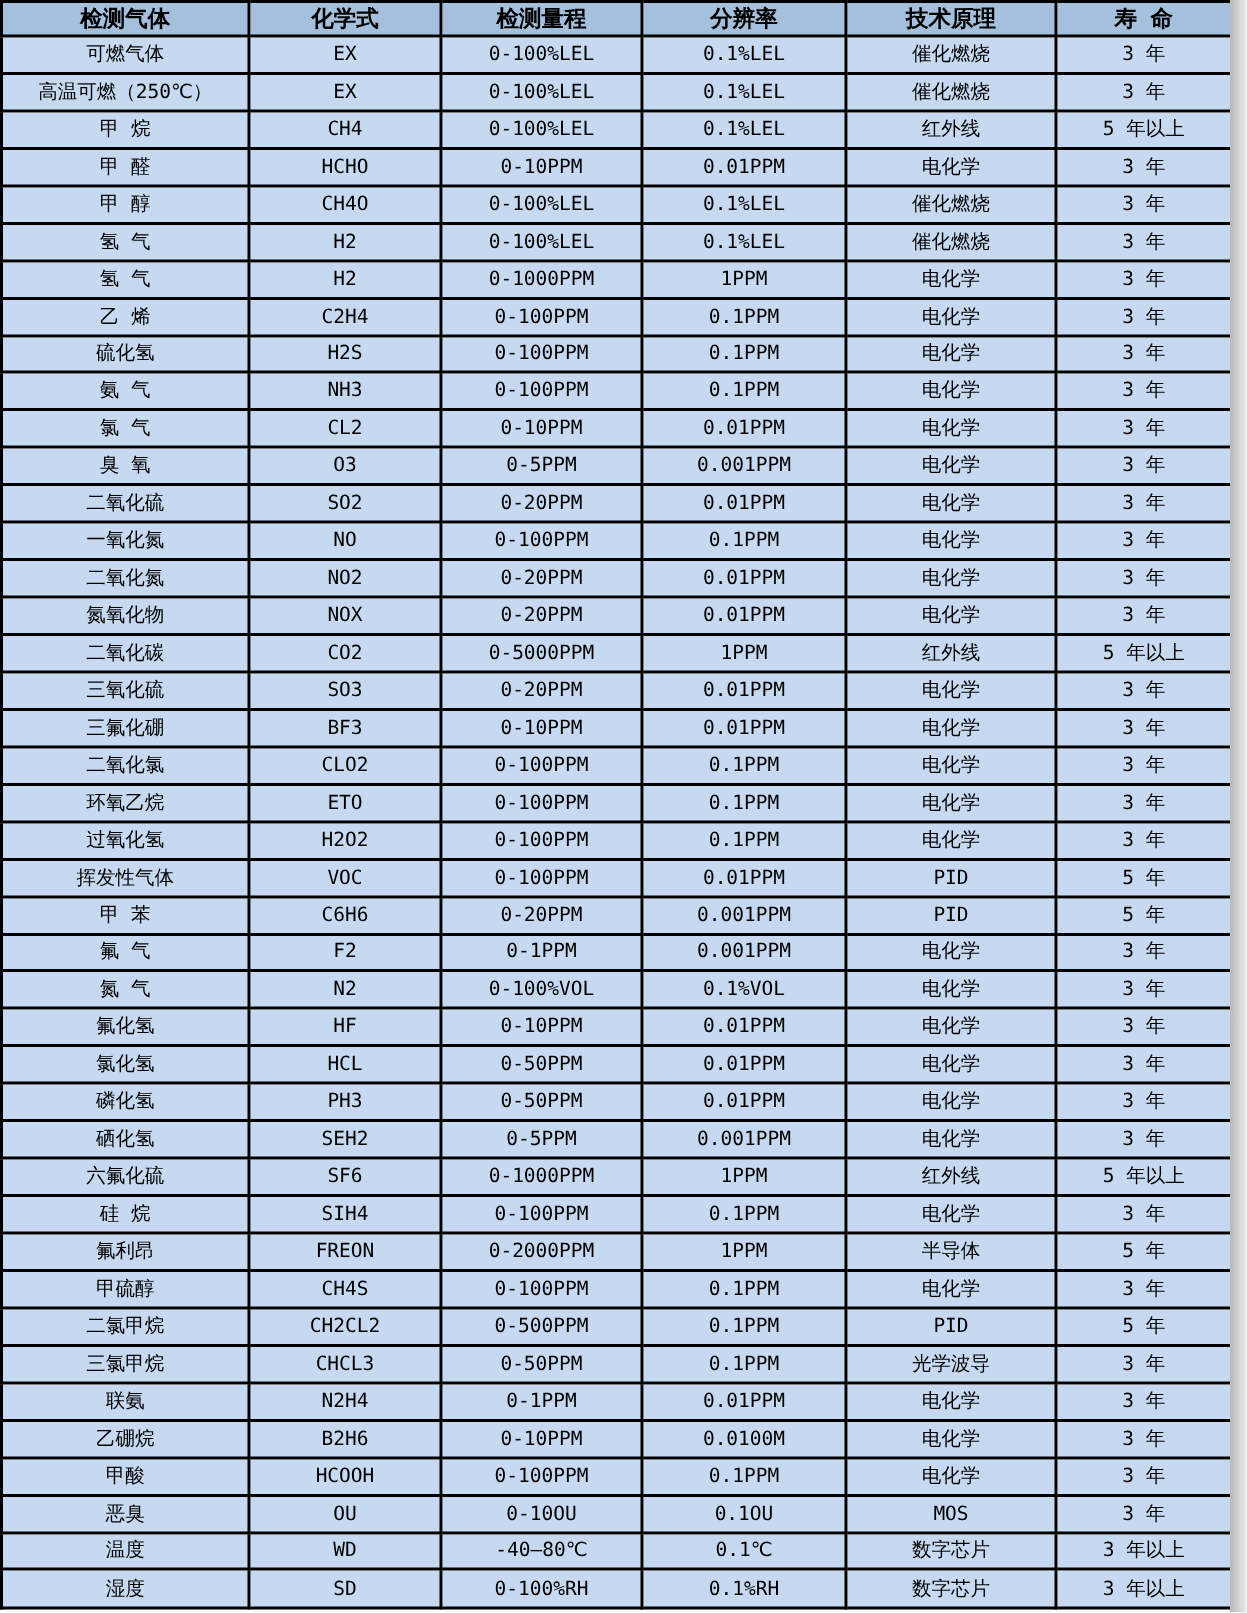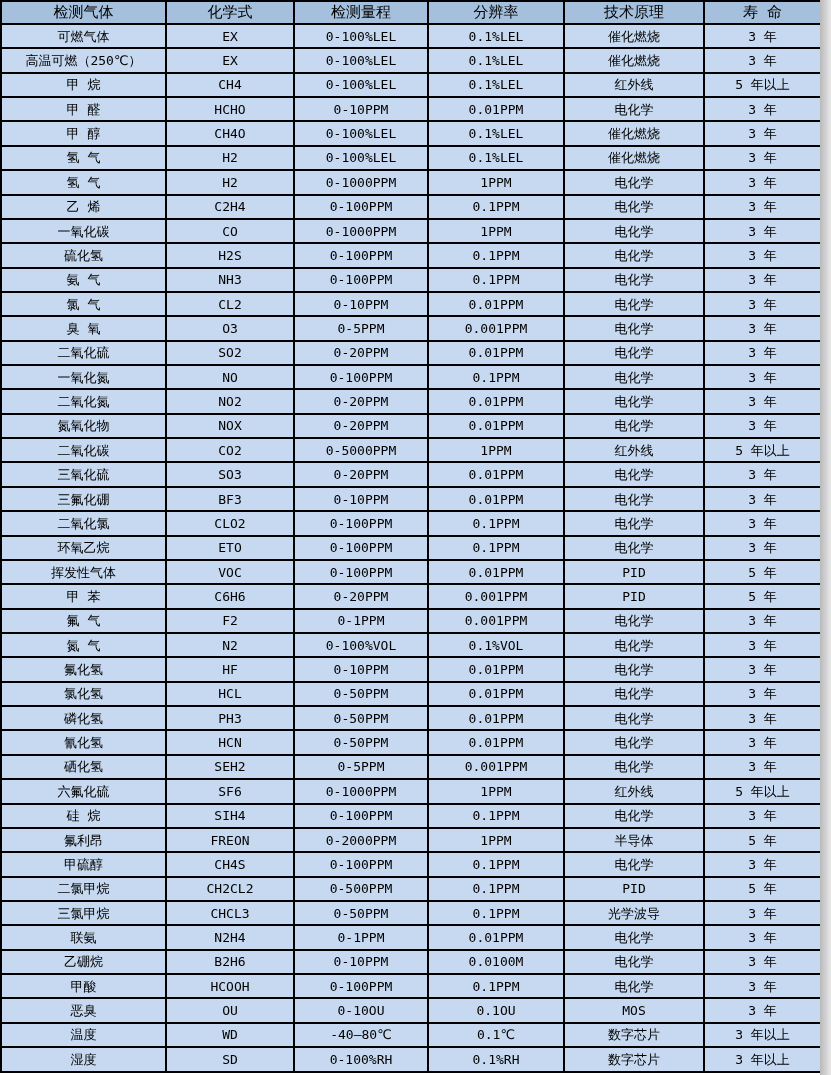--- a/index.html
+++ b/index.html
@@ -38,21 +38,21 @@
     text-align: center;
     vertical-align: middle;
     padding: 0 2px;
     overflow: hidden;
     white-space: nowrap;
     color: var(--text-c);
   }
   .spec-table th {
     background: var(--header-bg);
     font-size: 15px;
-    font-weight: normal;
+    font-weight: bold;
     height: 23px;
     margin-left: 24px;
   }
   .spec-table td {
     background: var(--row-bg);
     font-size: 13px;
     height: 17px;
     line-height: 17px;
   }
   col.c-gas        { width: 165px; }
@@ -144,28 +144,20 @@
         </tr>
         <tr>
           <td>乙 烯</td>
           <td>C2H4</td>
           <td>0-100PPM</td>
           <td>0.1PPM</td>
           <td>电化学</td>
           <td>3 年</td>
         </tr>
         <tr>
-          <td>一氧化碳</td>
-          <td>CO</td>
-          <td>0-1000PPM</td>
-          <td>1PPM</td>
-          <td>电化学</td>
-          <td>3 年</td>
-        </tr>
-        <tr>
           <td>硫化氢</td>
           <td>H2S</td>
           <td>0-100PPM</td>
           <td>0.1PPM</td>
           <td>电化学</td>
           <td>3 年</td>
         </tr>
         <tr>
           <td>氨 气</td>
           <td>NH3</td>
@@ -256,20 +248,28 @@
         </tr>
         <tr>
           <td>环氧乙烷</td>
           <td>ETO</td>
           <td>0-100PPM</td>
           <td>0.1PPM</td>
           <td>电化学</td>
           <td>3 年</td>
         </tr>
         <tr>
+          <td>过氧化氢</td>
+          <td>H2O2</td>
+          <td>0-100PPM</td>
+          <td>0.1PPM</td>
+          <td>电化学</td>
+          <td>3 年</td>
+        </tr>
+        <tr>
           <td>挥发性气体</td>
           <td>VOC</td>
           <td>0-100PPM</td>
           <td>0.01PPM</td>
           <td>PID</td>
           <td>5 年</td>
         </tr>
         <tr>
           <td>甲 苯</td>
           <td>C6H6</td>
@@ -312,28 +312,20 @@
         </tr>
         <tr>
           <td>磷化氢</td>
           <td>PH3</td>
           <td>0-50PPM</td>
           <td>0.01PPM</td>
           <td>电化学</td>
           <td>3 年</td>
         </tr>
         <tr>
-          <td>氰化氢</td>
-          <td>HCN</td>
-          <td>0-50PPM</td>
-          <td>0.01PPM</td>
-          <td>电化学</td>
-          <td>3 年</td>
-        </tr>
-        <tr>
           <td>硒化氢</td>
           <td>SEH2</td>
           <td>0-5PPM</td>
           <td>0.001PPM</td>
           <td>电化学</td>
           <td>3 年</td>
         </tr>
         <tr>
           <td>六氟化硫</td>
           <td>SF6</td>

